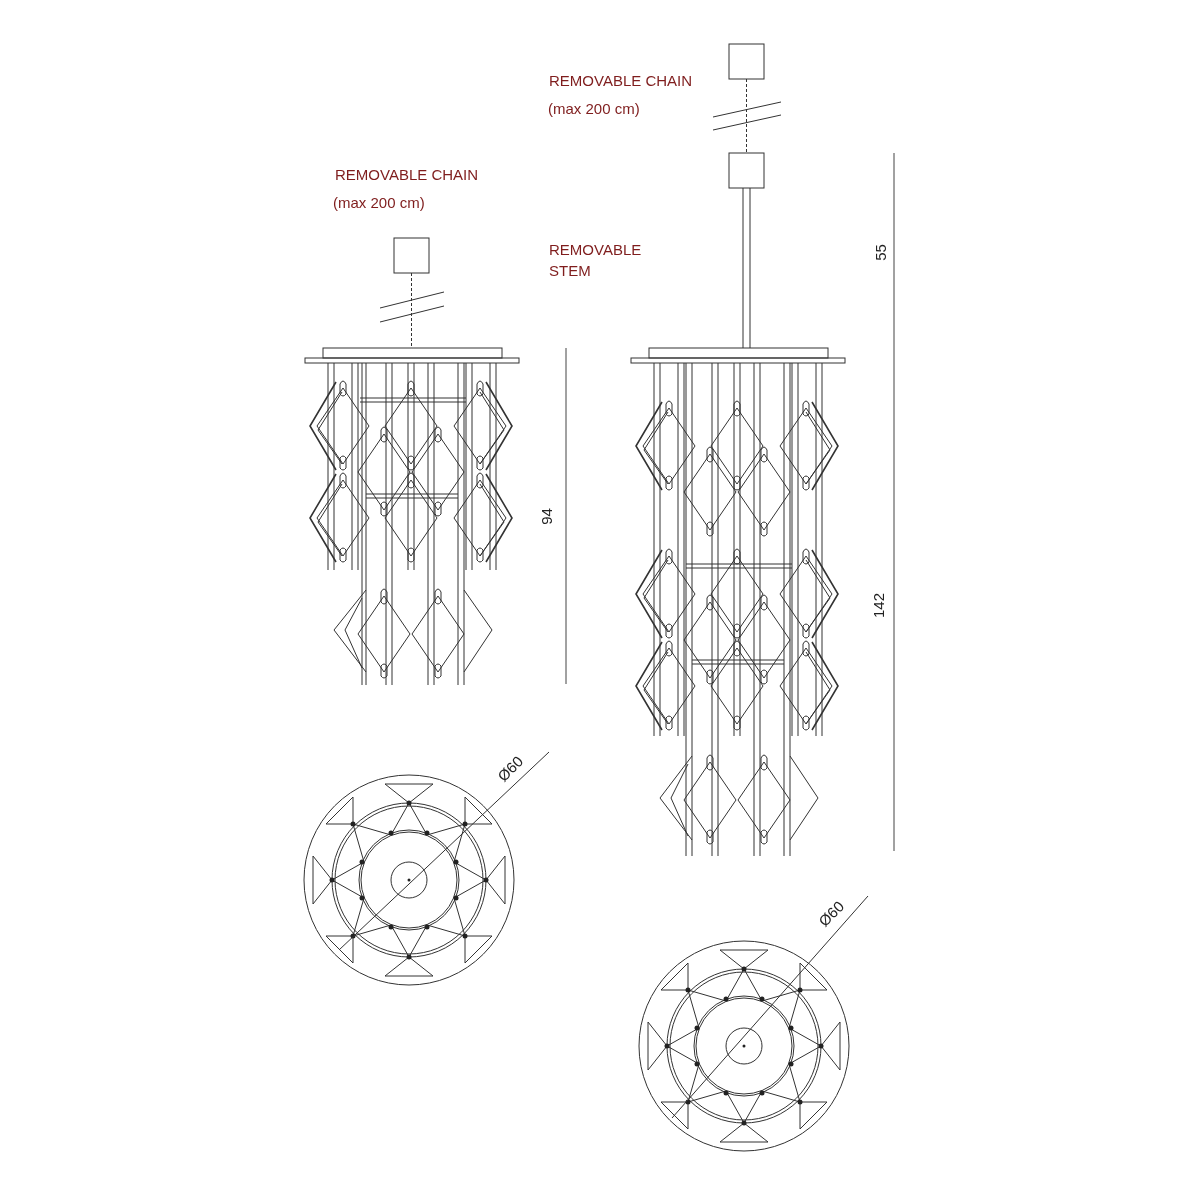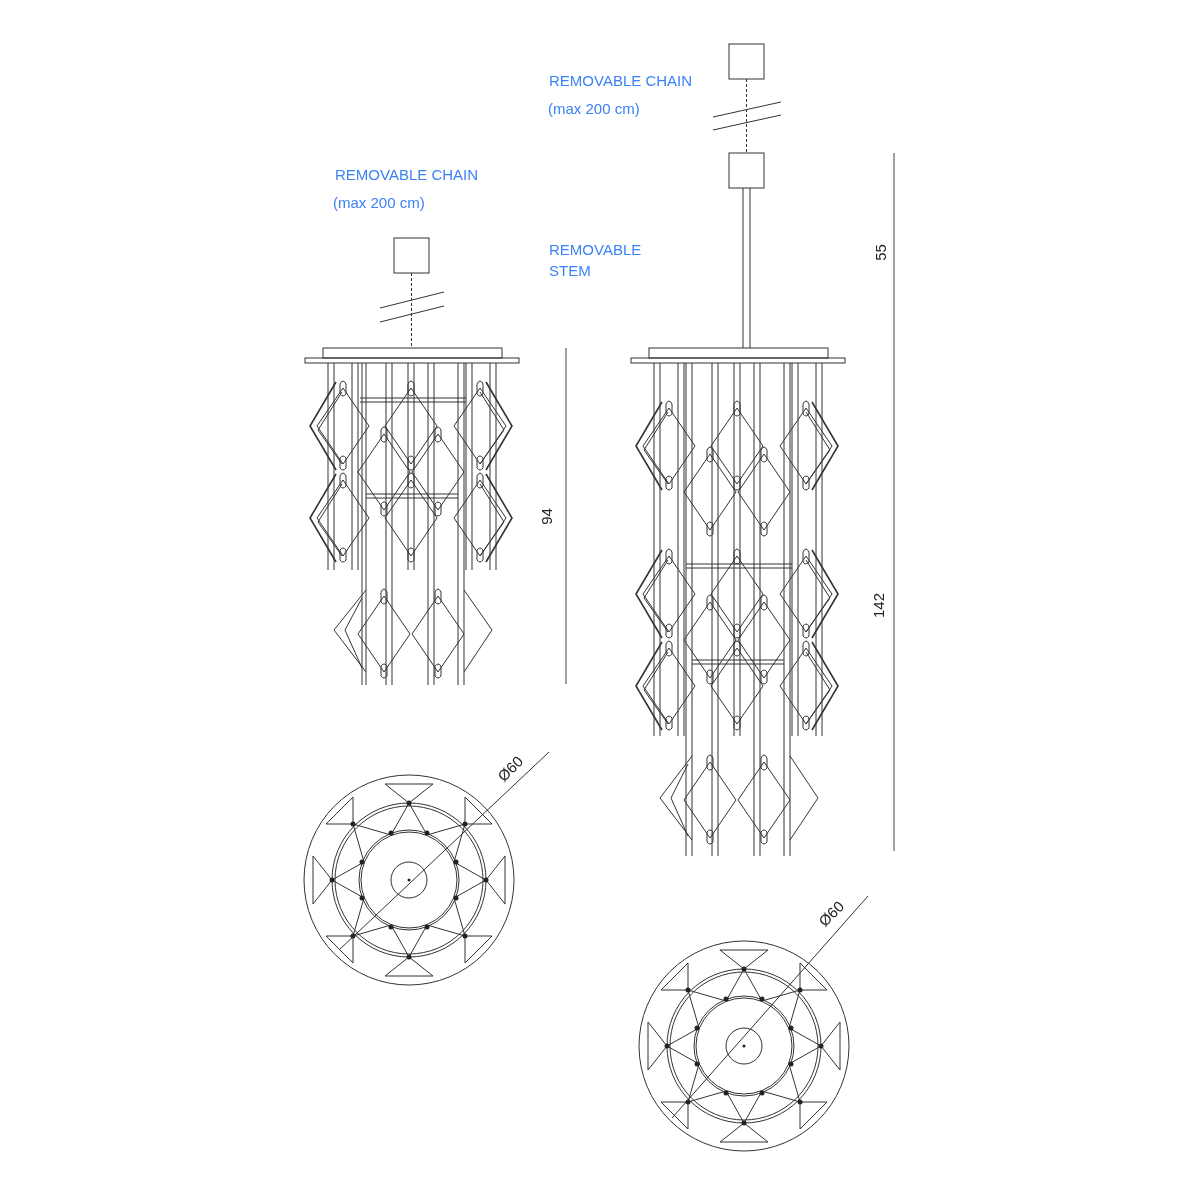--- a/index.html
+++ b/index.html
@@ -1,17 +1,17 @@
 <!DOCTYPE html>
 <html><head>
 <meta charset="utf-8">
 <style>
   html, body { margin:0; padding:0; background:#ffffff; }
   body { width:1200px; height:1200px; position:relative; overflow:hidden; font-family:"Liberation Sans", sans-serif; color:#222; }
-  .label { position:absolute; font-size:15px; line-height:20px; color:#3b82f6; white-space:nowrap; }
+  .label { position:absolute; font-size:15px; line-height:20px; color:#7f1d1d; white-space:nowrap; }
   .dim { position:absolute; font-size:15px; color:#222; transform:rotate(-90deg); transform-origin:center center; white-space:nowrap; }
   svg { position:absolute; left:0; top:0; }
   .ln { stroke:#333; stroke-width:1; fill:none; }
   .lnt { stroke:#333; stroke-width:1.6; fill:none; }
   .dot { fill:#222; }
   .dimline { stroke:#444; stroke-width:1; }
 </style>
 </head>
 <body>
 

